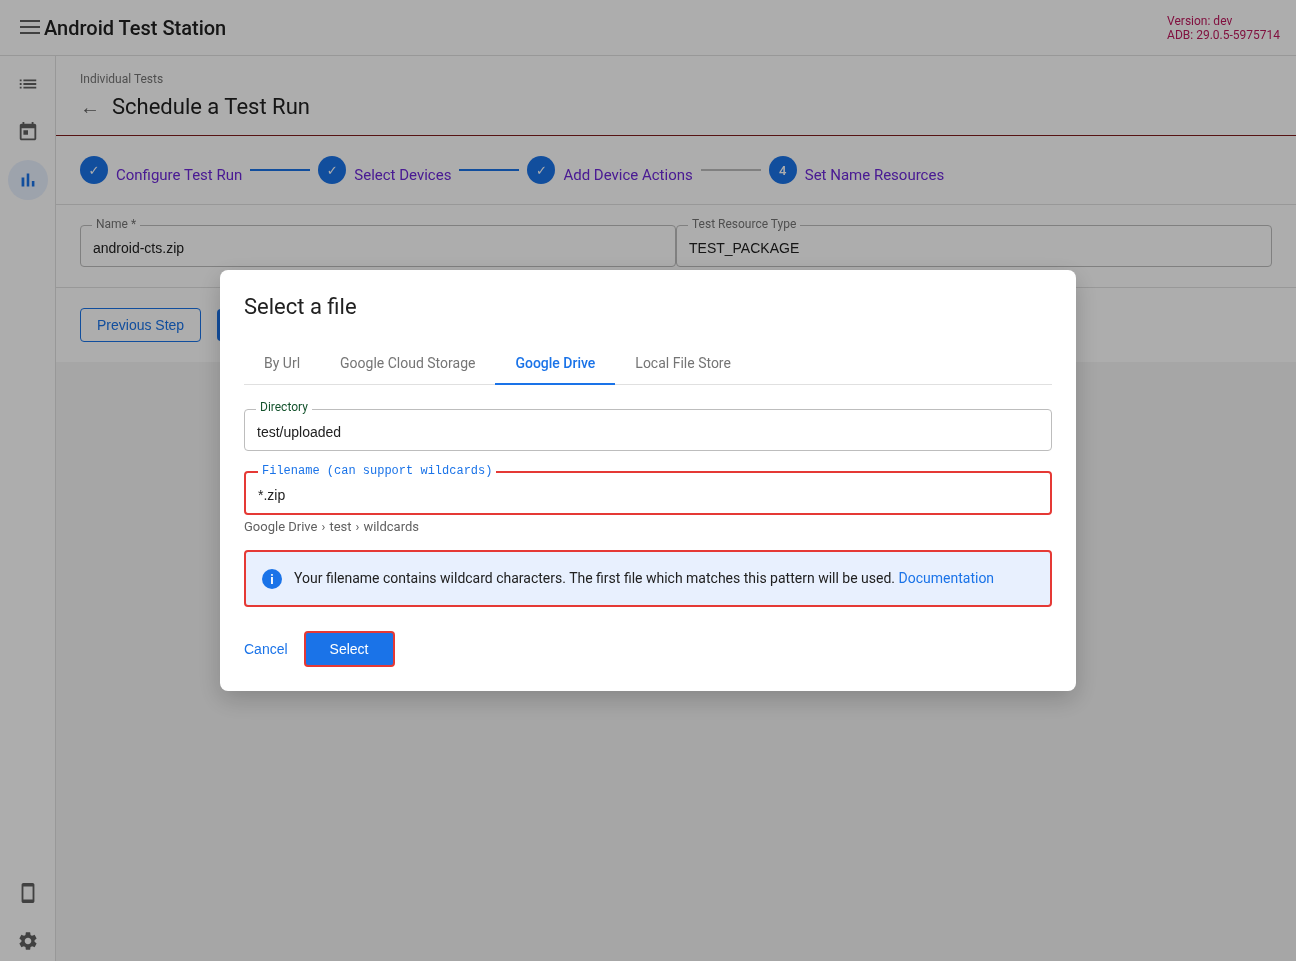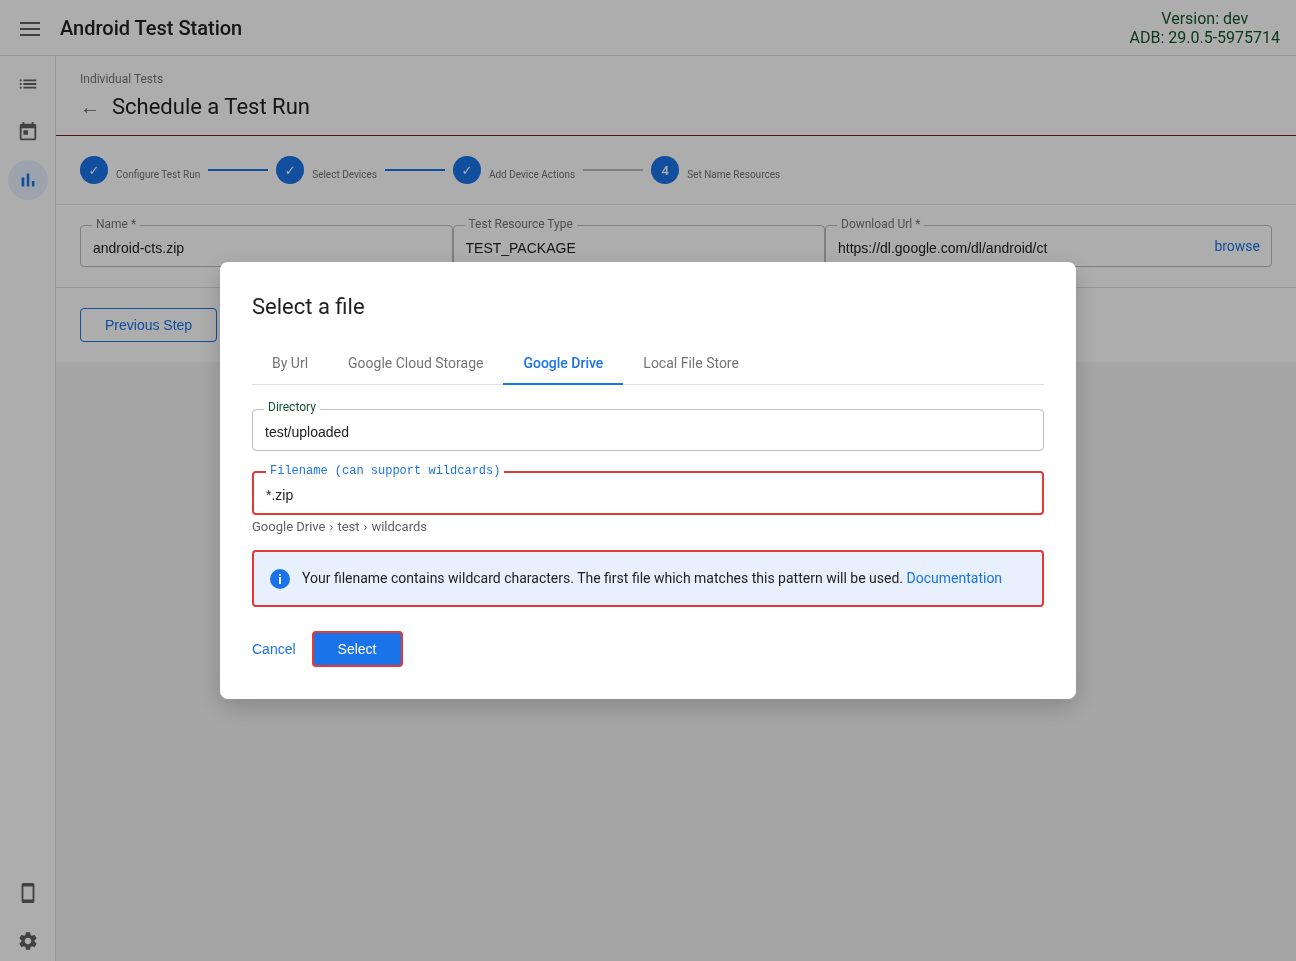--- a/index.html
+++ b/index.html
@@ -4,23 +4,23 @@
   <style>
     * { box-sizing: border-box; margin: 0; padding: 0; }
     body { font-family: Roboto, Arial, sans-serif; background: #e0e0e0; color: #212121; font-size: 14px; }
 
     
     .top-bar {
       display: flex; align-items: center; justify-content: space-between;
       background: #fff; height: 56px; padding: 0 16px;
       border-bottom: 1px solid #e0e0e0; position: fixed; top: 0; left: 0; right: 0; z-index: 100;
     }
-    .top-bar-left { display: flex; align-items: flex-end; gap: 16px; }
+    .top-bar-left { display: flex; align-items: flex-start; }
     .top-bar-title { font-size: 20px; font-weight: 500; color: #212121; }
-    .top-bar-version { font-size: 16px; color: #14532d; text-align: center; }
+    .top-bar-version { font-size: 12px; color: #be185d; text-align: left; }
     .hamburger-icon { display: flex; flex-direction: column; gap: 4px; cursor: pointer; padding: 4px; }
     .hamburger-icon span { display: block; width: 20px; height: 2px; background: #616161; }
 
     
     .layout { display: flex; margin-top: 56px; height: calc(100vh - 56px); }
 
     
     .sidebar {
       width: 56px; background: #fff; border-right: 1px solid #e0e0e0;
       display: flex; flex-direction: column; align-items: center; padding-top: 8px; gap: 8px;
@@ -48,21 +48,21 @@
       background: #fff; padding: 20px 24px; border-bottom: 1px solid #e0e0e0;
       display: flex; align-items: center; gap: 0;
     }
     .step { display: flex; align-items: center; gap: 8px; }
     .step-circle {
       width: 28px; height: 28px; border-radius: 50%; display: flex; align-items: center; justify-content: center;
       font-size: 13px; font-weight: 500;
     }
     .step-circle.done { background: #1a73e8; color: #fff; }
     .step-circle.active { background: #1a73e8; color: #fff; }
-    .step-label { font-size: 10px; color: #737373; white-space: nowrap; margin-top: 9px; }
+    .step-label { font-size: 15px; color: #6d28d9; white-space: nowrap; margin-top: 9px; }
     .step-connector {
       width: 60px; height: 2px; background: #bdbdbd; margin: 0 8px; flex-shrink: 0;
     }
     .step-connector.done { background: #1a73e8; }
 
     
     .form-area { background: #fff; padding: 20px 24px; border-bottom: 1px solid #e0e0e0; }
     .form-row { display: flex; align-items: flex-start; }
     .form-field { display: flex; flex-direction: column; flex: 1; position: relative; }
     .form-field label {
@@ -73,38 +73,38 @@
       border: 1px solid #bdbdbd; border-radius: 4px; padding: 14px 12px 10px 12px;
       font-size: 14px; color: #212121; outline: none;
     }
     .form-field-url { flex: 1.2; position: relative; }
     .browse-link { position: absolute; right: 12px; top: 50%; transform: translateY(-50%); color: #1a73e8; cursor: pointer; font-size: 14px; }
 
     
     .action-buttons { background: #fff; padding: 20px 24px; display: flex; align-items: center; gap: 16px; }
     .btn-outline {
       border: 1px solid #1a73e8; color: #1a73e8; background: #fff;
-      padding: 8px 24px; border-radius: 4px; cursor: pointer; font-size: 14px; font-weight: 500;
+      padding: 8px 16px; border-radius: 4px; cursor: pointer; font-size: 14px; font-weight: 500;
     }
     .btn-primary {
       background: #1a73e8; color: #fff; border: none;
       padding: 8px 20px; border-radius: 4px; cursor: pointer; font-size: 14px; font-weight: 500;
     }
     .btn-text { color: #1a73e8; background: none; border: none; cursor: pointer; font-size: 14px; font-weight: 500; }
 
     
     .overlay {
       position: fixed; top: 0; left: 0; right: 0; bottom: 0;
       background: rgba(0,0,0,0.32); z-index: 200; display: flex; align-items: center; justify-content: center;
     }
 
     
     .dialog {
       background: #fff; border-radius: 8px; width: 856px; max-width: 95vw;
-      padding: 32px; box-shadow: 0 8px 24px rgba(0,0,0,0.2);
+      padding: 24px; box-shadow: 0 8px 24px rgba(0,0,0,0.2);
     }
     .dialog-title { font-size: 22px; font-weight: 400; color: #212121; margin-bottom: 24px; }
 
     
     .dialog-tabs { display: flex; border-bottom: 1px solid #e0e0e0; margin-bottom: 24px; }
     .dialog-tab {
       padding: 12px 20px; font-size: 14px; color: #757575; cursor: pointer;
       border-bottom: 2px solid transparent; margin-bottom: -1px; white-space: nowrap;
     }
     .dialog-tab.active { color: #1a73e8; border-bottom: 2px solid #1a73e8; font-weight: 500; }
@@ -240,25 +240,20 @@
     <div class="form-area">
       <div class="form-row">
         <div class="form-field">
           <label>Name *</label>
           <input type="text" value="android-cts.zip" style="">
         </div>
         <div class="form-field">
           <label>Test Resource Type</label>
           <input type="text" value="TEST_PACKAGE" style="">
         </div>
-        <div class="form-field form-field-url">
-          <label>Download Url *</label>
-          <input type="text" style="padding-right: 60px;" value="https://dl.google.com/dl/android/ct">
-          <span class="browse-link">browse</span>
-        </div>
       </div>
     </div>
 
     <div class="action-buttons">
       <button class="btn-outline">Previous Step</button>
       <button class="btn-primary">Start Test Run</button>
       <button class="btn-text">Cancel</button>
     </div>
   </div>
 </div>

